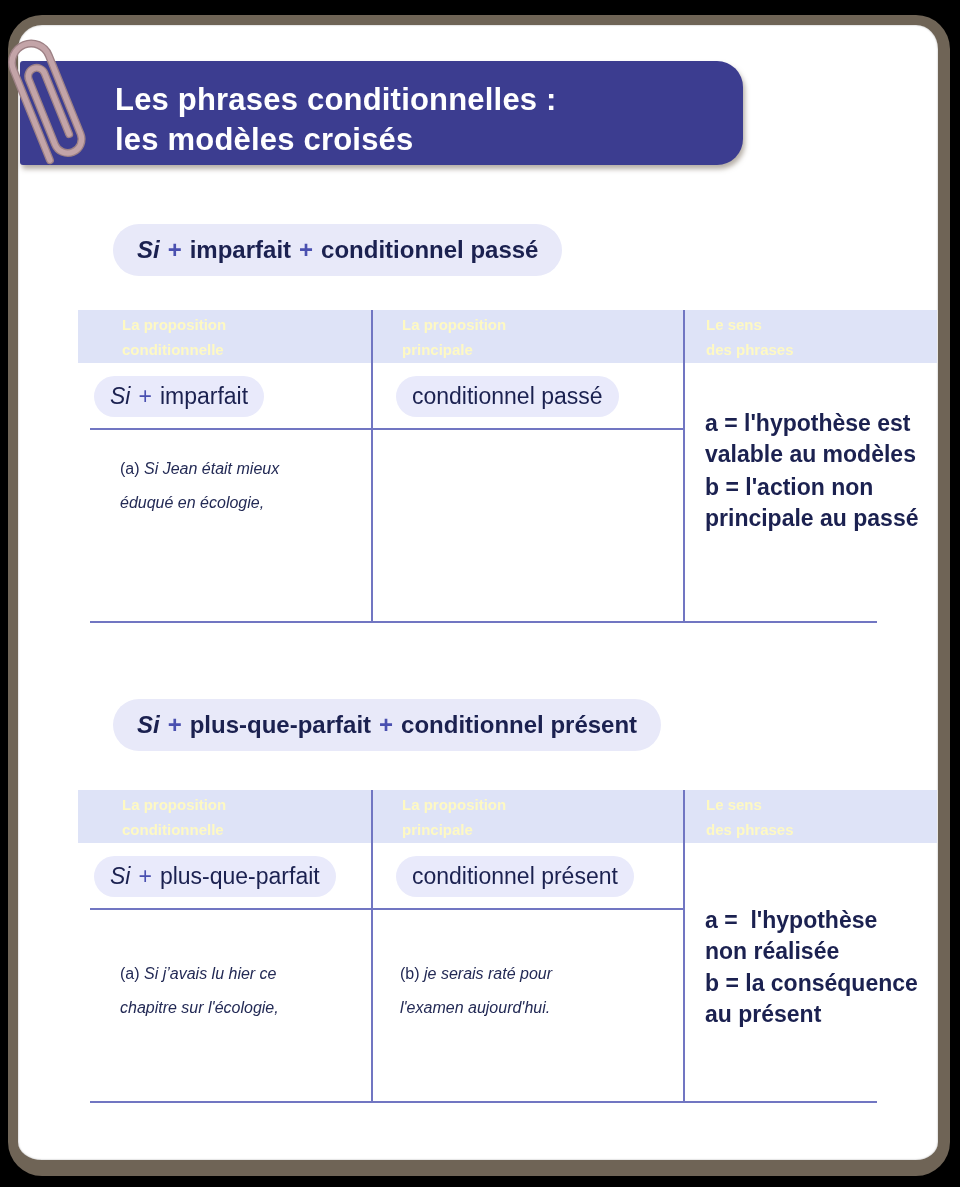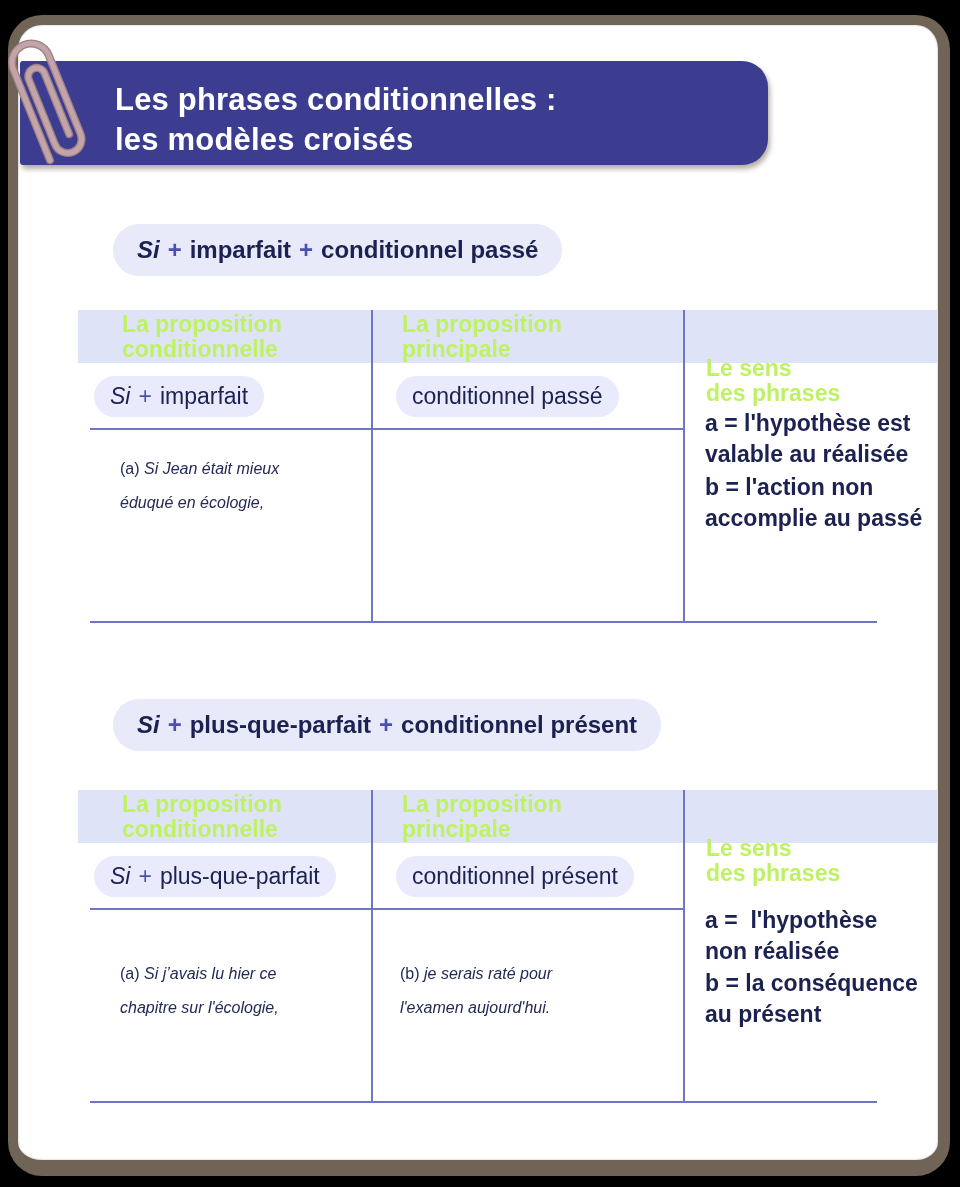--- a/index.html
+++ b/index.html
@@ -15,21 +15,20 @@
     box-shadow: inset 0 0 2px rgba(0,0,0,.35), 0 0 1px #000;
   }
   .clip {
     position:absolute; left:8px; top:28px; width:70px; height:160px;
     transform:rotate(-22deg); transform-origin:50% 40%; z-index:6;
   }
   .band {
     position:absolute; left:20px; top:61px; width:723px; height:104px;
     background:#3c3d90; border-radius:3px 26px 26px 3px; z-index:3;
     box-shadow:2px 4px 5px rgba(110,95,80,.5);
-    padding-left:25px;
   }
   .band-title {
     position:absolute; left:95px; top:19px; color:#ffffff; font-weight:bold;
     font-size:31px; line-height:40px; white-space:pre-line; letter-spacing:.2px;
   }
   .fpill {
     position:absolute; left:113px; height:52px; background:#e8e9f9;
     border-radius:26px; display:inline-flex; align-items:center;
     padding:0 24px; font-size:24px; font-weight:bold; color:#1b2150;
     white-space:nowrap;
@@ -39,26 +38,26 @@
   .si { font-style:italic; }
   .plus { color:#4a50b0; margin:0 8px; }
   .ctable { position:absolute; left:78px; width:859px; height:315px; }
   .ctable--1 { top:310px; }
   .ctable--2 { top:790px; }
   .thead-bg { position:absolute; left:0; top:0; width:859px; height:53px; background:#dee3f7; }
   .vline { position:absolute; top:0; width:2px; height:313px; background:#7176c2; }
   .vline--1 { left:293px; }
   .vline--2 { left:605px; }
   .hcell {
-    position:absolute; top:2px; font-size:23px; font-weight:bold;
-    line-height:25px; color:#bef264; white-space:pre-line;
+    position:absolute; top:2px; font-size:15px; font-weight:bold;
+    line-height:25px; color:#fef9c3; white-space:pre-line;
   }
   .hcell--1 { left:44px; }
   .hcell--2 { left:324px; }
-  .hcell--3 { left:628px;margin-top:44px; }
+  .hcell--3 { left:628px; }
   .tpill {
     position:absolute; top:66px; height:41px; background:#e9eafb;
     border-radius:21px; display:inline-flex; align-items:center;
     padding:0 16px; font-size:23px; color:#1b2150; white-space:nowrap;
   }
   .tpill--1 { left:16px; }
   .tpill--2 { left:318px; }
   .rowline { position:absolute; left:12px; top:118px; width:593px; height:2px; background:#7176c2; }
   .example {
     position:absolute; top:142px; font-size:16px; line-height:34px;
@@ -118,23 +117,23 @@
       <span class="plus">+</span>
       <span>imparfait</span>
     </div>
     <div class="tpill tpill--2">conditionnel passé</div>
     <div class="rowline"></div>
 
     <div class="example example--a"><span>(a) </span><span class="ital">Si Jean était mieux
 éduqué en écologie,</span></div>
 
     <div class="sense sense--a">a = l'hypothèse est
-valable au réalisée</div>
+valable au modèles</div>
     <div class="sense sense--b">b = l'action non
-accomplie au passé</div>
+principale au passé</div>
 
     <div class="bottomline"></div>
   </div>
 
   <div class="fpill fpill--2">
     <span class="si">Si</span>
     <span class="plus">+</span>
     <span>plus-que-parfait</span>
     <span class="plus">+</span>
     <span>conditionnel présent</span>

